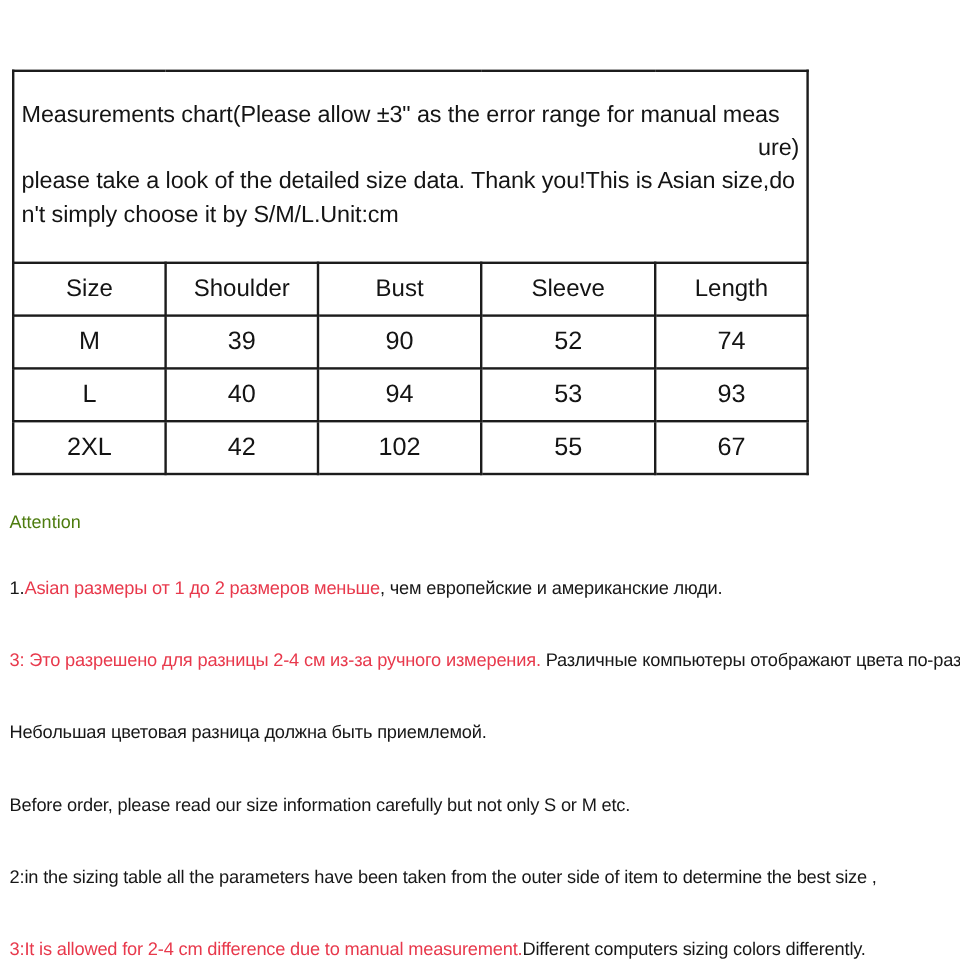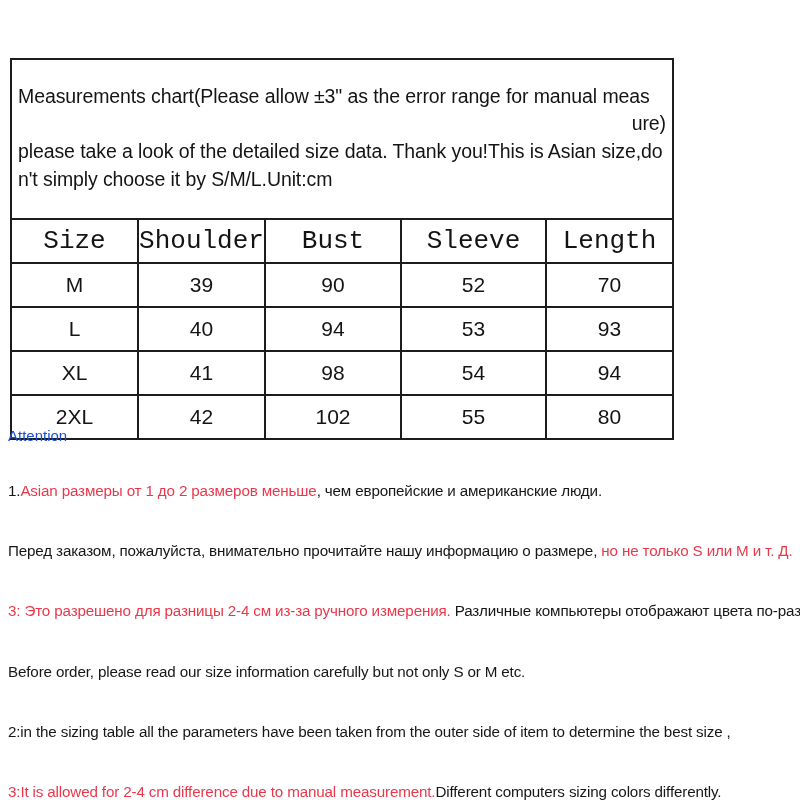--- a/index.html
+++ b/index.html
@@ -54,22 +54,21 @@
   }
   .notice-line {
     display: block;
     white-space: nowrap;
   }
   .notice-line.center {
     text-align: right;
   }
   tr.head-row td {
     height: 42px;
-    font-size: 26px;
-    font-family: Liberation Mono, monospace;
+    font-size: 20px;
   }
   tr.data-row td {
     height: 42px;
     font-size: 21px;
   }
 
   
   col.c-size     { width: 127px; }
   col.c-shoulder { width: 127px; }
   col.c-bust     { width: 136px; }
@@ -77,21 +76,21 @@
   col.c-length   { width: 127px; }
 
   
   .attention-block {
     position: absolute;
     left: 8px;
     top: 428px;
     width: 790px;
   }
   .att-title {
-    color: #1d4ed8;
+    color: #4d7c0f;
     font-size: 15px;
     line-height: 1.0;
     margin-bottom: 7px;
     white-space: nowrap;
   }
   .att-line {
     font-size: 15.2px;
     line-height: 24.2px;
     white-space: nowrap;
     color: #171717;
@@ -129,52 +128,45 @@
           <td>Shoulder</td>
           <td>Bust</td>
           <td>Sleeve</td>
           <td>Length</td>
         </tr>
         <tr class="data-row">
           <td>M</td>
           <td>39</td>
           <td>90</td>
           <td>52</td>
-          <td>70</td>
+          <td>74</td>
         </tr>
         <tr class="data-row">
           <td>L</td>
           <td>40</td>
           <td>94</td>
           <td>53</td>
           <td>93</td>
         </tr>
         <tr class="data-row">
-          <td>XL</td>
-          <td>41</td>
-          <td>98</td>
-          <td>54</td>
-          <td>94</td>
-        </tr>
-        <tr class="data-row">
           <td>2XL</td>
           <td>42</td>
           <td>102</td>
           <td>55</td>
-          <td>80</td>
+          <td>67</td>
         </tr>
       </tbody>
     </table>
   </div>
 
   <div class="attention-block">
     <div class="att-title">Attention</div>
     <div id="attention-lines">
         <div class="att-line"><span class="blk">1.</span><span class="red">Asian размеры от 1 до 2 размеров меньше</span><span class="blk">, чем европейские и американские люди.</span></div>
-        <div class="att-line"><span class="blk">Перед заказом, пожалуйста, внимательно прочитайте нашу информацию о размере, </span><span class="red">но не только S или M и т. Д.</span></div>
         <div class="att-line"><span class="red">3: Это разрешено для разницы 2-4 см из-за ручного измерения.</span><span class="blk"> Различные компьютеры отображают цвета по-разному.</span></div>
+        <div class="att-line"><span class="blk">Небольшая цветовая разница должна быть приемлемой.</span></div>
         <div class="att-line"><span class="blk">Before order, please read our size information carefully but not only S or M etc.</span></div>
         <div class="att-line"><span class="blk">2:in the sizing table all the parameters have been taken from the outer side of item  to determine the best size ,</span></div>
         <div class="att-line"><span class="red">3:</span><span class="red">It is allowed for 2-4 cm difference due to manual measurement.</span><span class="blk">Different computers sizing colors differently.</span></div>
       </div>
   </div>
 
 </div>
 
 </body></html>

